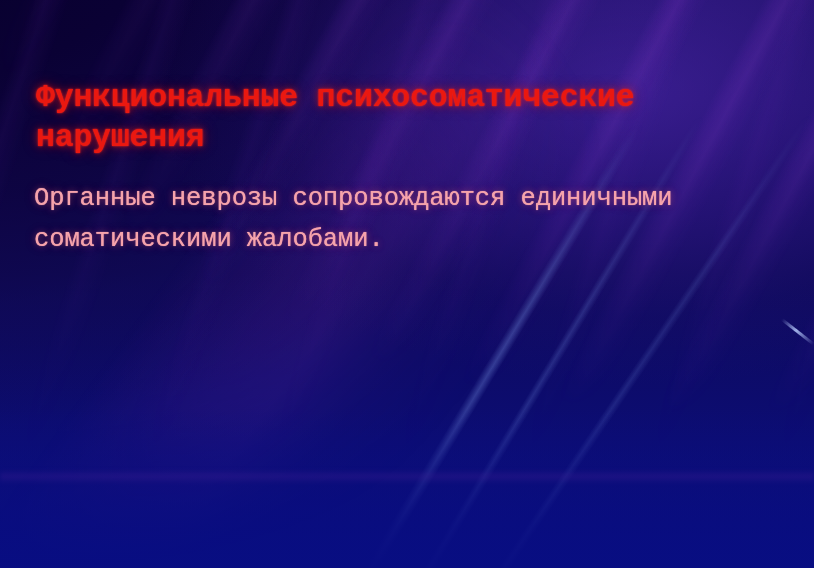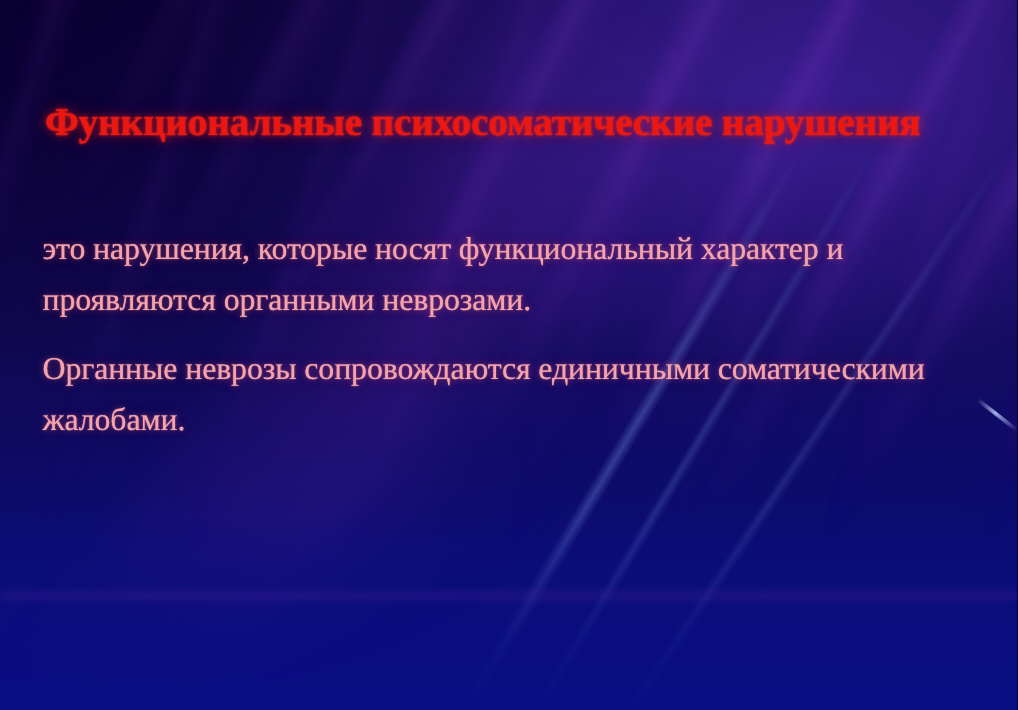--- a/index.html
+++ b/index.html
@@ -7,21 +7,21 @@
     padding: 0;
     background: #000;
   }
 
   #slide {
     position: relative;
     width: 814px;
     height: 568px;
     overflow: hidden;
     background: #0b0a52;
-    font-family: Liberation Serif, serif;
+    font-family: Liberation Mono, monospace;
     -webkit-font-smoothing: antialiased;
   }
 
   
 
   .bg-layer {
     position: absolute;
     inset: 0;
     pointer-events: none;
   }
@@ -223,18 +223,17 @@
   <div class="bg-layer bg-filaments"></div>
   <div class="bg-sliver"></div>
   <div class="bg-seam"></div>
   <div class="bg-layer bg-bottom"></div>
 
   <div class="content">
 
     <h1 class="heading">Функциональные психосоматические нарушения</h1>
 
     <div class="body-block">
-      <p class="para">это нарушения, которые носят функциональный характер и проявляются органными неврозами.</p>
       <p class="para">Органные неврозы сопровождаются единичными соматическими жалобами.</p>
     </div>
 
   </div>
 </div>
 
 </body></html>

